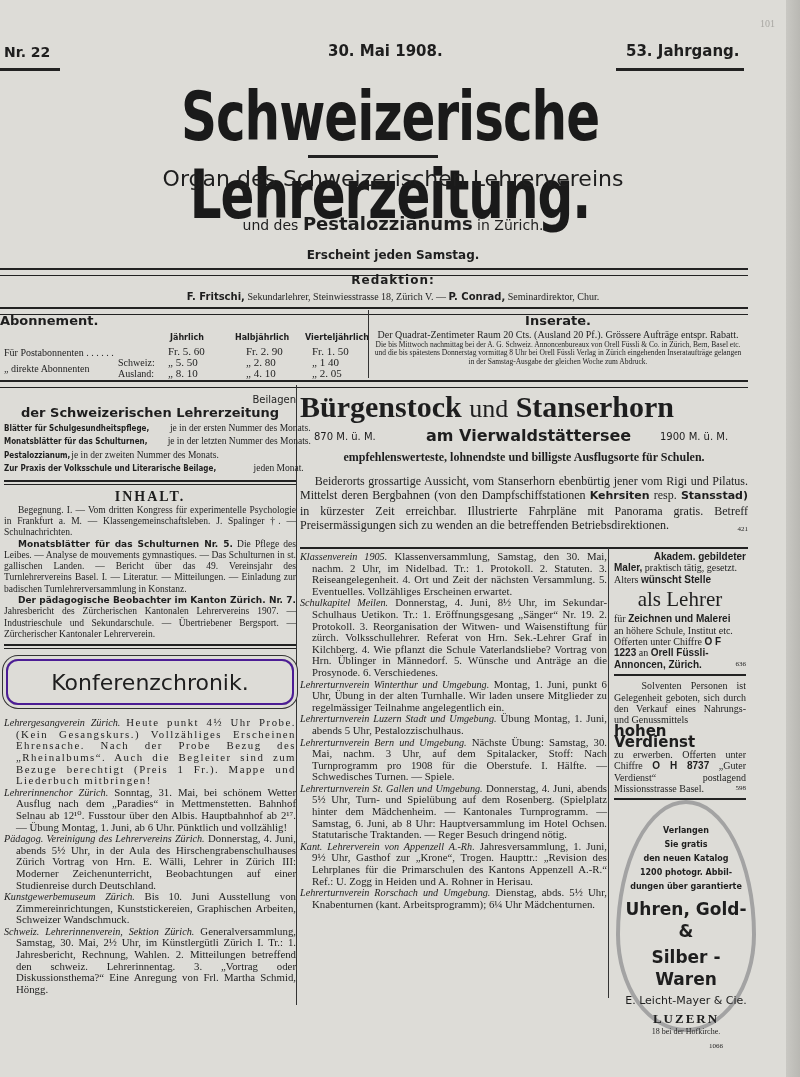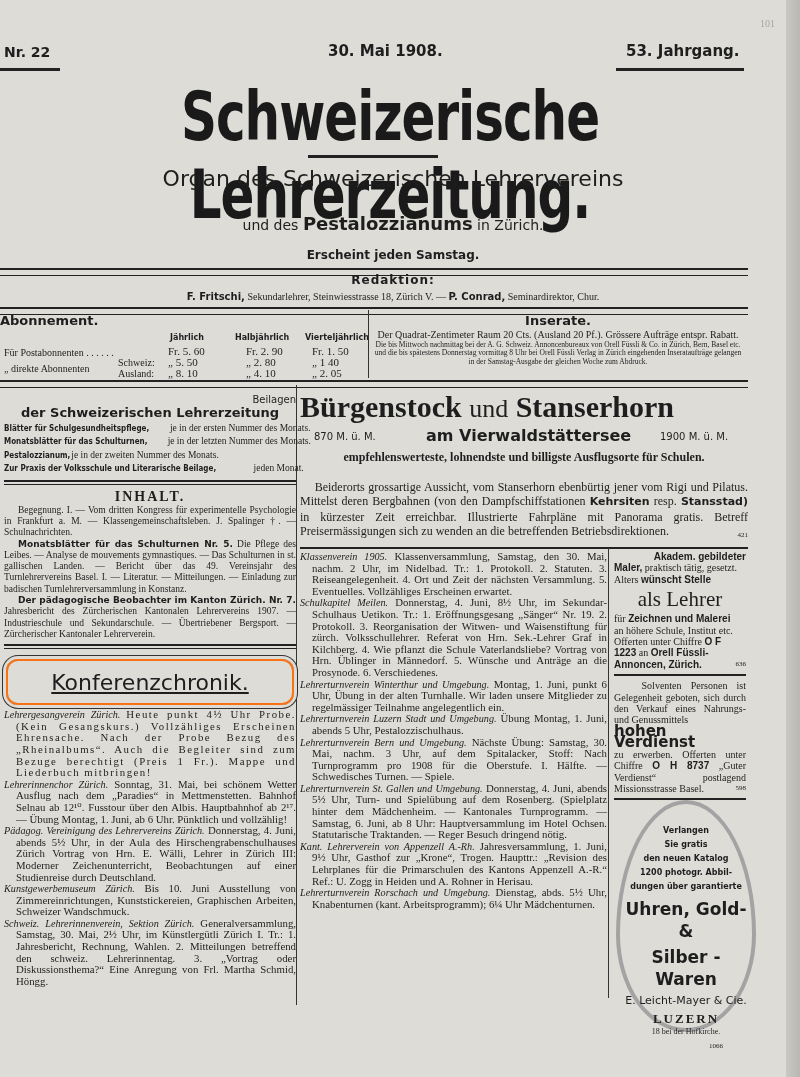--- a/index.html
+++ b/index.html
@@ -55,38 +55,38 @@
   .beilagen-h { text-align:right; font-family:"DejaVu Sans", sans-serif; font-weight:normal; font-size:10px; margin-top:4px; }
   .beilagen-sub { text-align:center; font-family:"DejaVu Sans", sans-serif; font-size:13px; font-weight:bold; margin-bottom:2px; }
   .beil-item { font-size:9.5px; line-height:13.4px; white-space:nowrap; }
   .beil-item b { font-family:"DejaVu Sans", sans-serif; font-size:9px; transform:scaleX(0.8); display:inline-block; transform-origin:left; margin-right:-18px; }
   .hr { border-top:2px solid #222; border-bottom:1px solid #222; height:2px; margin:4px 0; }
   .inhalt-h { text-align:center; font-size:14px; letter-spacing:2px; font-weight:bold; }
   .inhalt { font-size:9.5px; line-height:11.3px; text-align:justify; }
   .inhalt p { margin:0; text-indent:14px; }
   .inhalt b { font-family:"DejaVu Sans", sans-serif; font-size:9px; }
 
-  .konf-box { margin:10px 2px 4px 2px; height:42px; border:2px solid #f97316; border-radius:12px;
-    box-shadow:0 0 0 3px #dddcd7, 0 0 0 4px #333; display:flex; align-items:center; justify-content:center;text-decoration:underline; }
+  .konf-box { margin:10px 2px 12px 2px; height:42px; border:2px solid #4c1d95; border-radius:12px;
+    box-shadow:0 0 0 3px #dddcd7, 0 0 0 4px #333; display:flex; align-items:center; justify-content:center; }
   .konf-title { font-family:"DejaVu Sans", sans-serif; font-size:22px; }
 
   .entries { font-size:10.8px; line-height:11.6px; text-align:justify; }
   .entries p { margin:0 0 0 12px; text-indent:-12px; }
   .entries i { font-size:10.2px; }
   .spaced { letter-spacing:1.5px; }
 
   .ad-main { position:absolute; left:300px; top:390px; width:448px; }
   .ad-title { font-size:30px; font-weight:bold; white-space:nowrap; }
   .ad-title .und2 { font-weight:normal; font-size:26px; }
   .ad-row { position:relative; height:22px; font-family:"DejaVu Sans", sans-serif; }
   .ad-row .l { position:absolute; left:14px; top:7px; font-size:10px; }
   .ad-row .m { position:absolute; left:126px; top:2px; font-size:16px; font-weight:bold; }
   .ad-row .r { position:absolute; left:360px; top:7px; font-size:10px; }
   .ad-sub { text-align:center; font-size:12px; font-weight:bold; margin-top:4px; }
-  .ad-body { font-size:12px; line-height:14.4px; text-align:justify; margin-top:15px; }
+  .ad-body { font-size:12px; line-height:14.4px; text-align:justify; margin-top:9px; }
   .ad-body b { font-family:"DejaVu Sans", sans-serif; font-size:11px; }
   .ad-num { font-size:7px; float:right; margin-top:4px; }
   .ad-rule { position:absolute; left:300px; top:547px; width:448px; border-top:2px solid #222; }
 
   .midcol { position:absolute; left:300px; top:551px; width:307px; }
   .rule-v2 { position:absolute; left:608px; top:548px; height:450px; border-left:1px solid #333; }
 
   .rightcol { position:absolute; left:614px; top:551px; width:132px; font-size:10px; line-height:11.4px; }
   .rc-bold { font-family:Liberation Sans, sans-serif; font-weight:bold; }
   .lehrer { font-size:21px; text-align:center; line-height:28px; }

